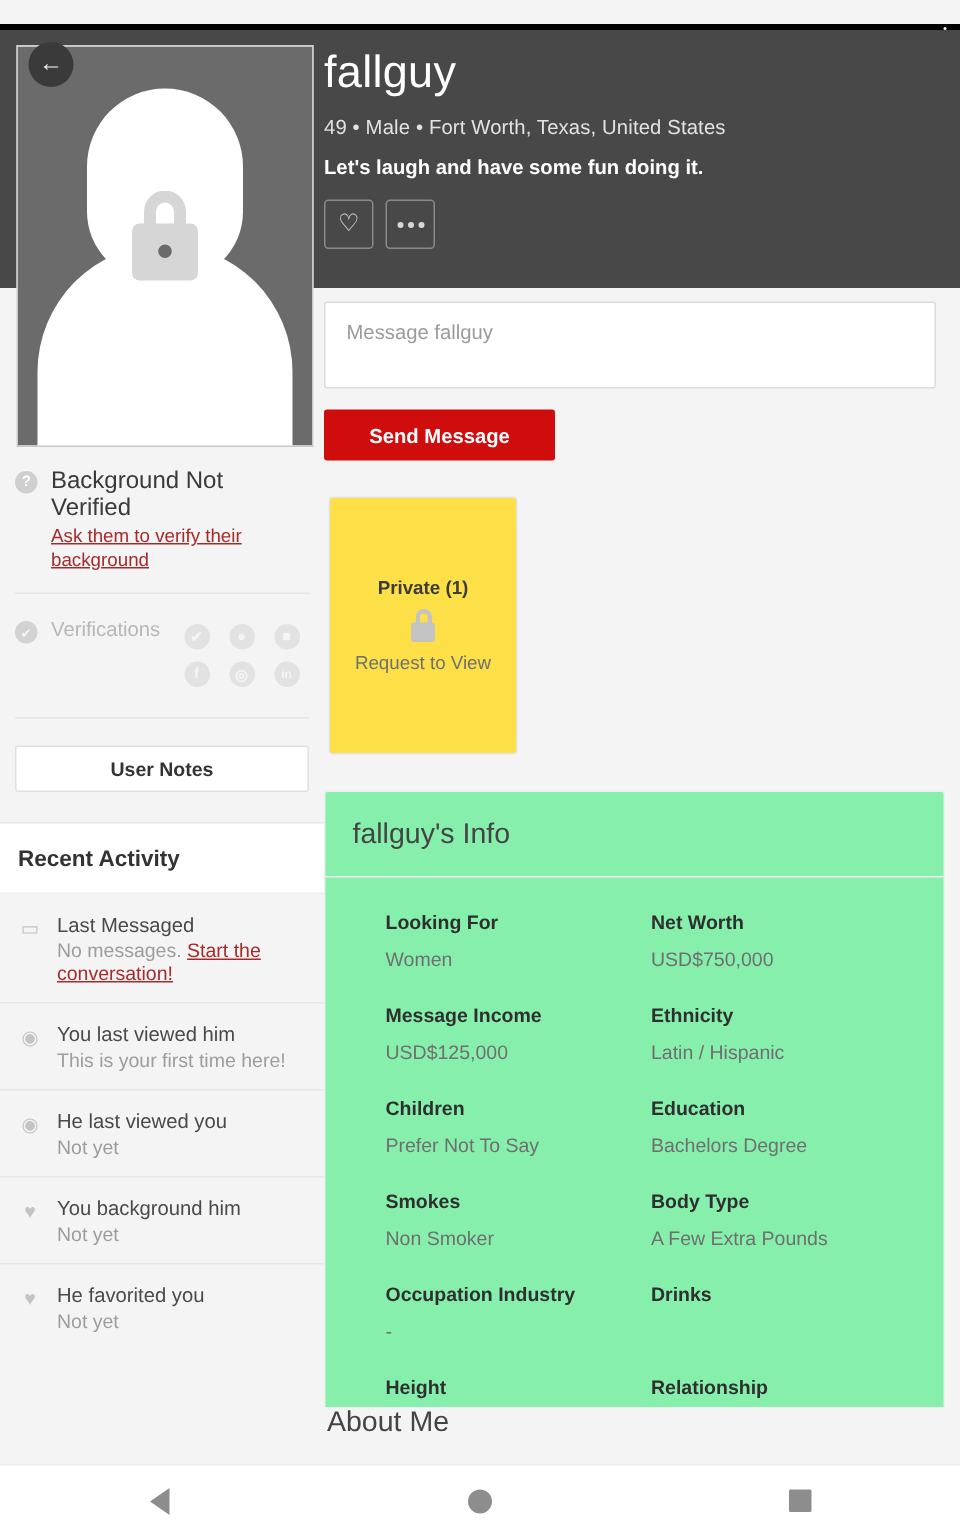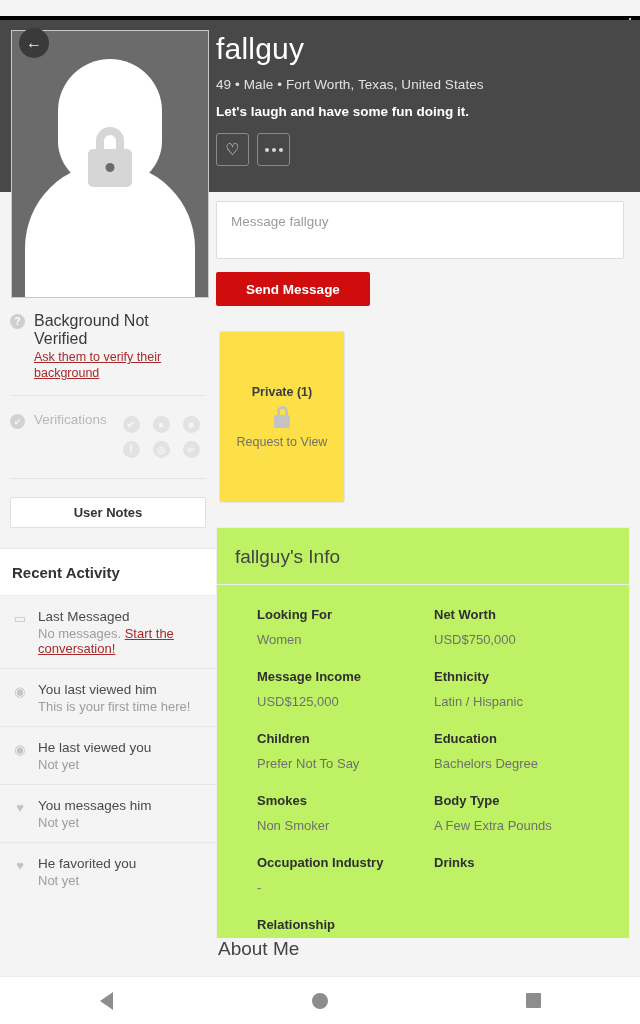--- a/index.html
+++ b/index.html
@@ -214,21 +214,21 @@
   }
   .pc-lock-sh {
     position: absolute; top: 0; left: 3.5px; width: 11px; height: 10px;
     border: 3px solid #c3c3c3; border-bottom: none; border-radius: 6px 6px 0 0;
   }
   .pc-sub { font-size: 12.5px; color: #707070; }
 
   
   .info-card {
     position: absolute; left: 216px; top: 527px; width: 414px;
-    background: #bef264; border: 1px solid #ededed; border-radius: 2px;
+    background: #86efac; border: 1px solid #ededed; border-radius: 2px;
   }
   .info-head {
     padding: 18px 18px 16px 18px; font-size: 19px; color: #444444;
     border-bottom: 1px solid #ededed;
   }
   .info-grid {
     display: grid; grid-template-columns: 1fr 1fr;
     padding: 22px 18px 24px 40px; row-gap: 0px;
   }
   .info-field { margin-bottom: 22px; }
@@ -379,21 +379,21 @@
           <div class="act-ico">◉</div>
           <div>
             <div class="act-title">He last viewed you</div>
             <div class="act-sub">Not yet</div>
           </div>
         </div>
 
         <div class="act-item">
           <div class="act-ico">♥</div>
           <div>
-            <div class="act-title">You messages him</div>
+            <div class="act-title">You background him</div>
             <div class="act-sub">Not yet</div>
           </div>
         </div>
 
         <div class="act-item" style="border-bottom:none">
           <div class="act-ico">♥</div>
           <div>
             <div class="act-title">He favorited you</div>
             <div class="act-sub">Not yet</div>
           </div>
@@ -448,20 +448,24 @@
         <div class="info-value">A Few Extra Pounds</div>
       </div>
       <div class="info-field">
         <div class="info-label">Occupation Industry</div>
         <div class="info-value">-</div>
       </div>
       <div class="info-field">
         <div class="info-label">Drinks</div>
       </div>
       <div class="info-field" style="margin-bottom:0">
+        <div class="info-label">Height</div>
+        <div class="info-value">5'8"</div>
+      </div>
+      <div class="info-field" style="margin-bottom:0">
         <div class="info-label">Relationship</div>
         <div class="info-value">Married But Looking</div>
       </div>
     </div>
   </div>
 
   <div class="about-wrap">
     <div class="about-title">About Me</div>
   </div>
 

